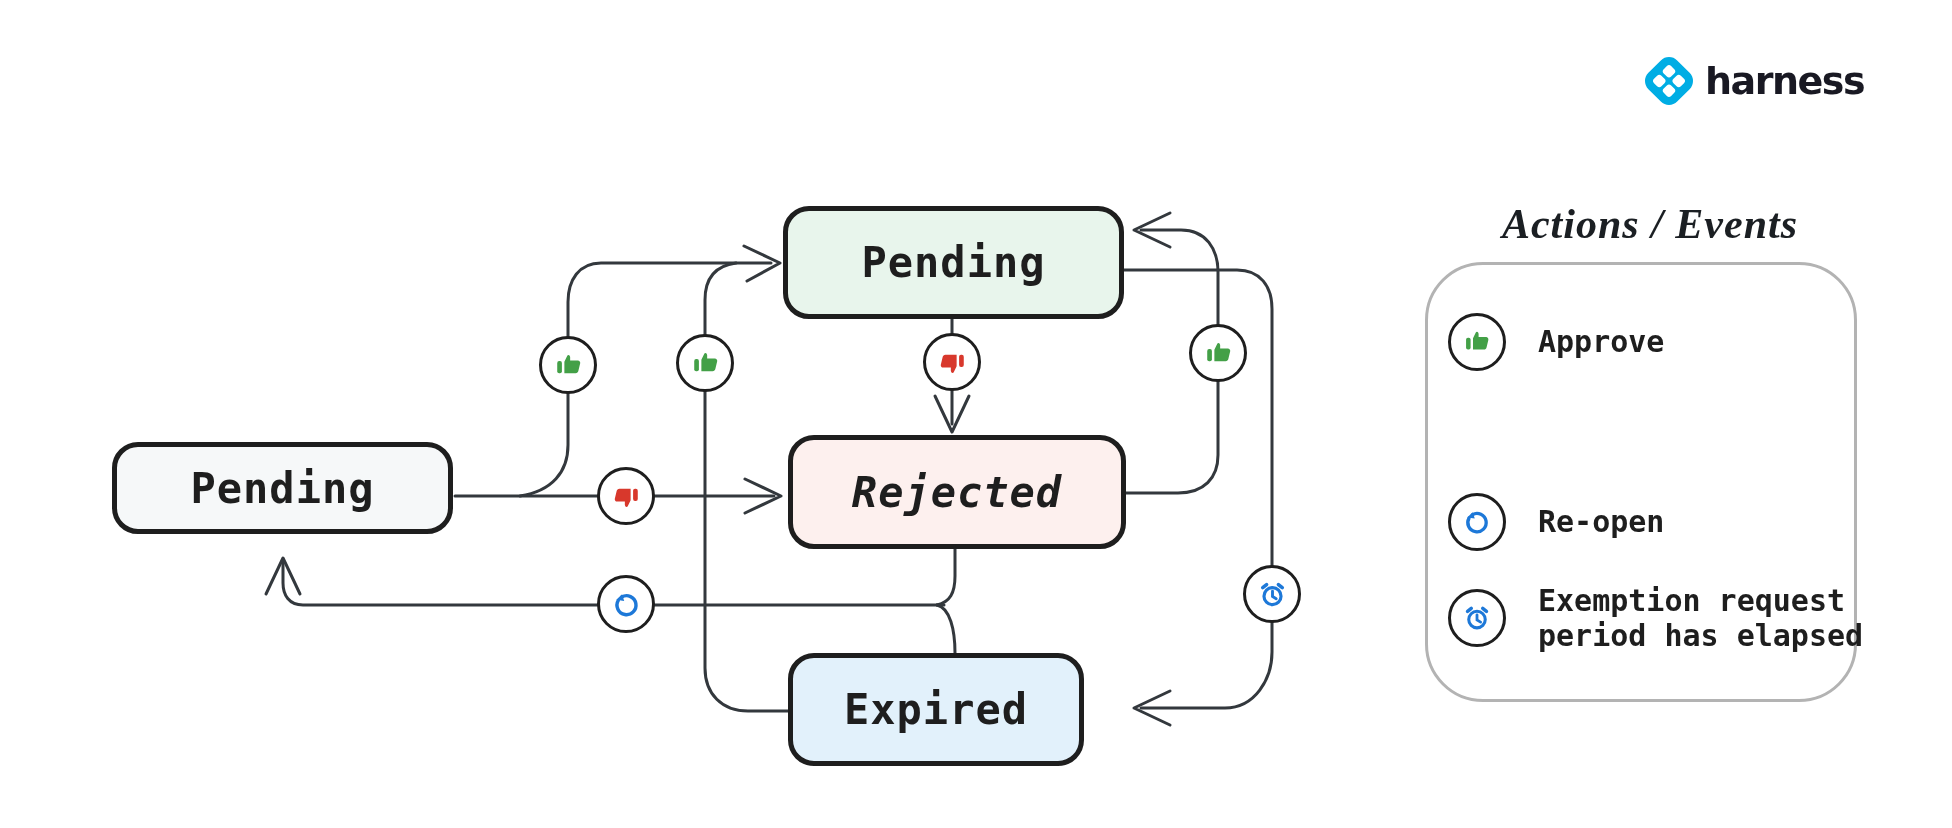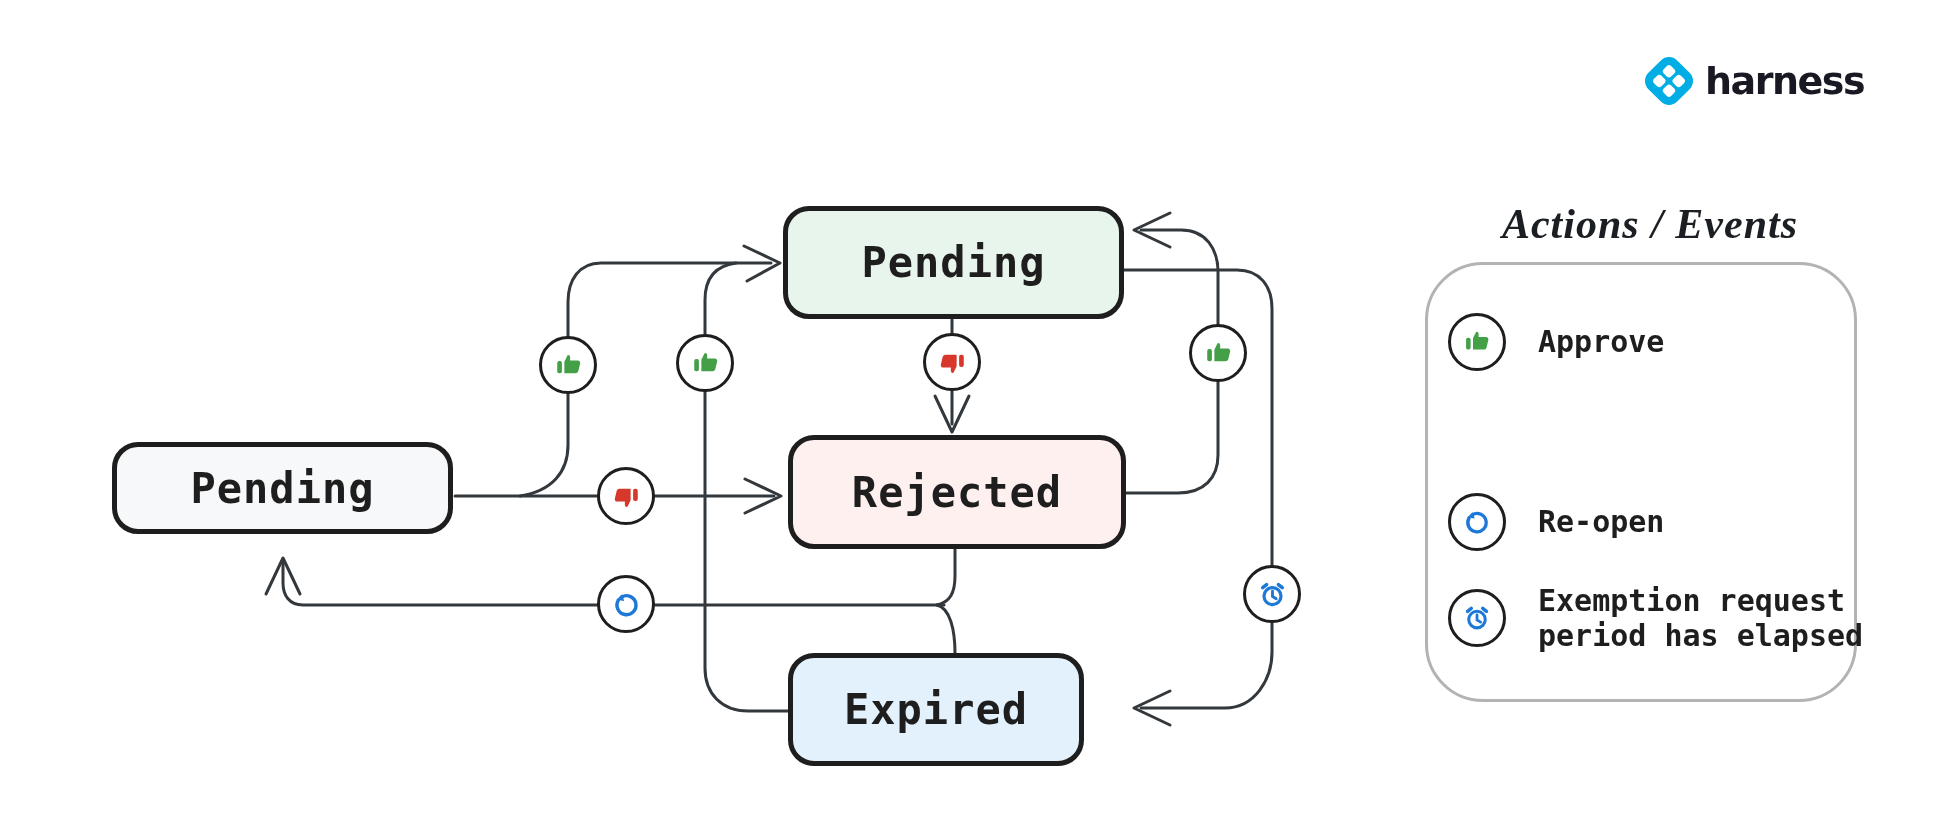--- a/index.html
+++ b/index.html
@@ -7,21 +7,21 @@
           font-family:"DejaVu Sans",sans-serif;}
   .edges{position:absolute;left:0;top:0;}
   .edge{fill:none;stroke:#33383d;stroke-width:3;stroke-linecap:round;stroke-linejoin:round;}
 
   .state{position:absolute;border:5px solid #1e1e1e;border-radius:26px;
          display:flex;align-items:center;justify-content:center;box-sizing:border-box;}
   .state-label{font-family:"DejaVu Sans Mono","Liberation Mono",monospace;
                font-weight:700;font-size:42px;color:#1e1e1e;letter-spacing:1px;}
   .st-pending {left:112px;top:442px;width:341px;height:92px;background:#f6f8f9;}
   .st-approved{left:783px;top:206px;width:341px;height:113px;background:#e8f5ec;}
-  .st-rejected{left:788px;top:435px;width:338px;height:114px;background:#fdf0ee;}
+  .st-rejected{left:788px;top:435px;width:338px;height:114px;background:#fdf0ee;font-style:italic;}
   .st-expired {left:788px;top:653px;width:296px;height:113px;background:#e2f1fb;}
 
   .badge{position:absolute;width:58px;height:58px;border-radius:50%;background:#ffffff;
          border:3.5px solid #1e1e1e;box-sizing:border-box;display:flex;align-items:center;justify-content:center;}
   .badge svg{width:33px;height:33px;display:block;}
 
   .page-title{position:absolute;left:580px;top:118px;width:770px;text-align:center;
               font-size:40px;font-weight:600;font-style:italic;color:#1b1f23;letter-spacing:1px;}
 
   .brand{position:absolute;left:1636px;top:48px;display:flex;align-items:center;gap:3px;}

